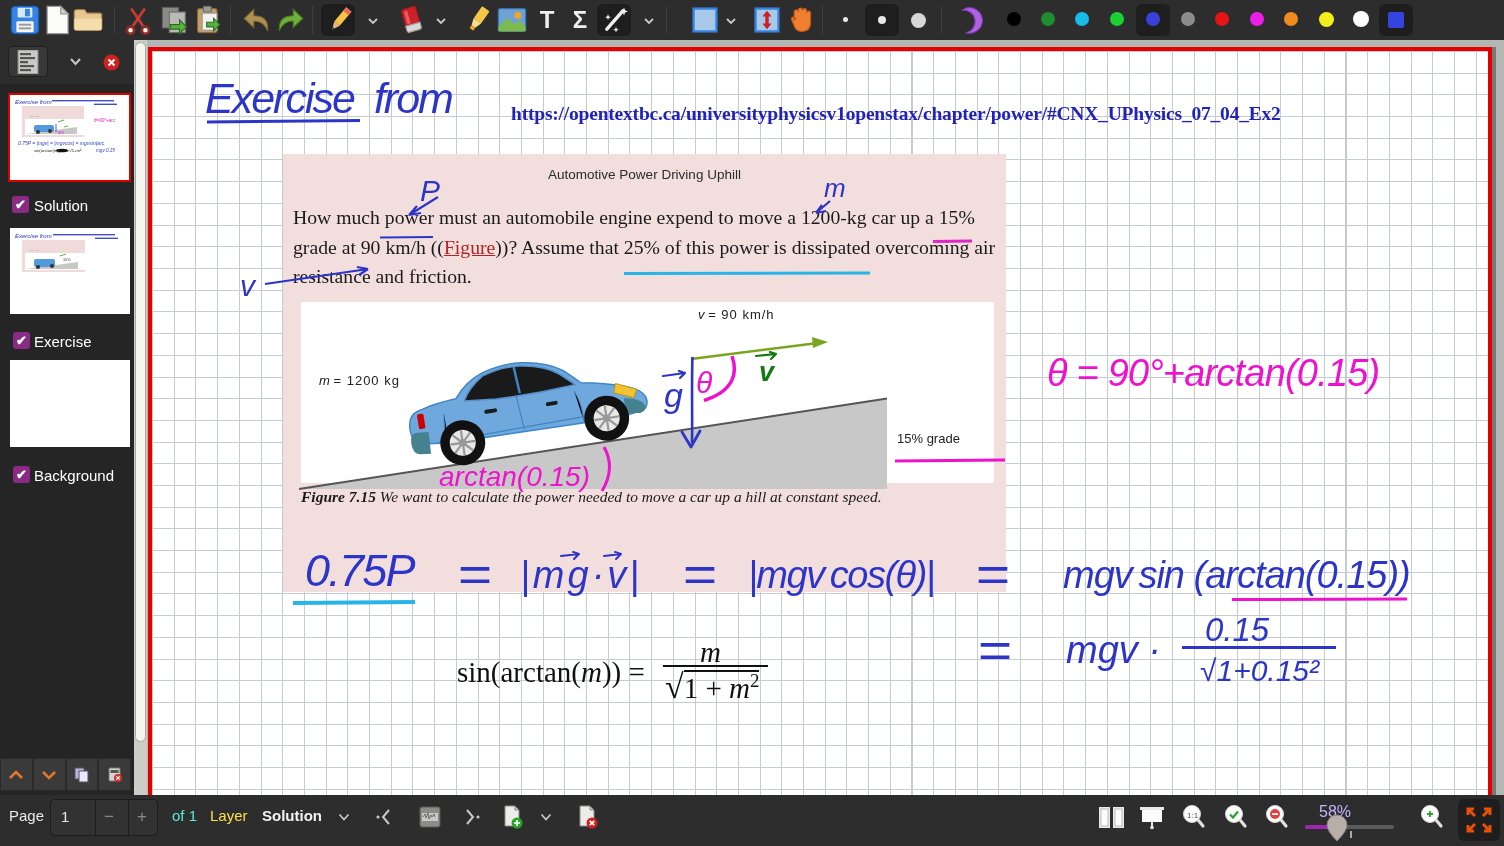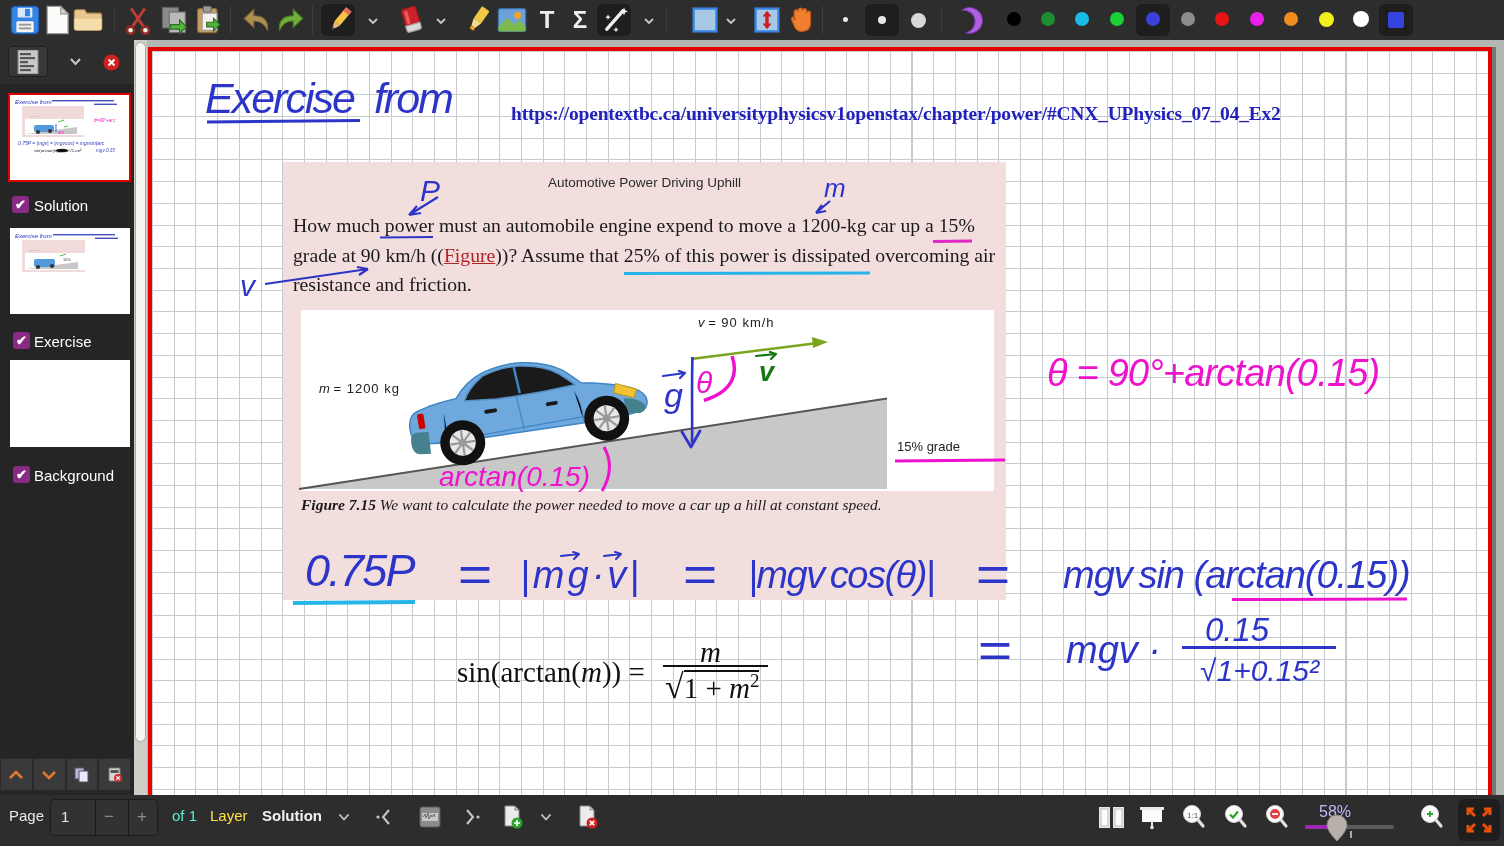--- a/index.html
+++ b/index.html
@@ -314,21 +314,21 @@
   <div id="canvas">
     <div id="vscroll">
         <div id="vthumb"></div>
       </div>
     <div id="page">
 
       <div class="abs hw" style="left:53px;top:23px;font-size:43px;letter-spacing:-2px">Exercise<span style="display:inline-block;width:20px"></span>from</div>
 
       <div class="abs url" style="left:359px;top:52px;letter-spacing:-0.2px">https://opentextbc.ca/universityphysicsv1openstax/chapter/power/#CNX_UPhysics_07_04_Ex2</div>
 
-      <div class="abs" style="left:131px;top:111px;width:723px;height:438px;background:#f3dede">
+      <div class="abs" style="left:131px;top:103px;width:723px;height:438px;background:#f3dede">
         <div class="abs" style="left:0;top:13px;width:723px;text-align:center;font-size:13.5px;color:#2b2b2b">Automotive Power Driving Uphill</div>
         <div class="abs para" style="left:10px;top:49px;width:706px">How much power must an automobile engine expend to move a 1200-kg car up a 15%<br>grade at 90 km/h ((<span class="rlink">Figure</span>))? Assume that 25% of this power is dissipated overcoming air<br>resistance and friction.</div>
 
         <div class="abs" style="left:18px;top:148px;width:693px;height:181px;background:#fff"></div>
         <div class="abs figl" style="left:36px;top:219px"><i>m</i> <span style="letter-spacing:1px">= 1200 kg</span></div>
         <div class="abs figl" style="left:415px;top:153px"><i>v</i> <span style="letter-spacing:1px">= 90 km/h</span></div>
         <div class="abs figl" style="left:614px;top:277px">15% grade</div>
         <div class="abs cap" style="left:18px;top:334px"><b><i>Figure 7.15</i></b> <i>We want to calculate the power needed to move a car up a hill at constant speed.</i></div>
       </div>
 

